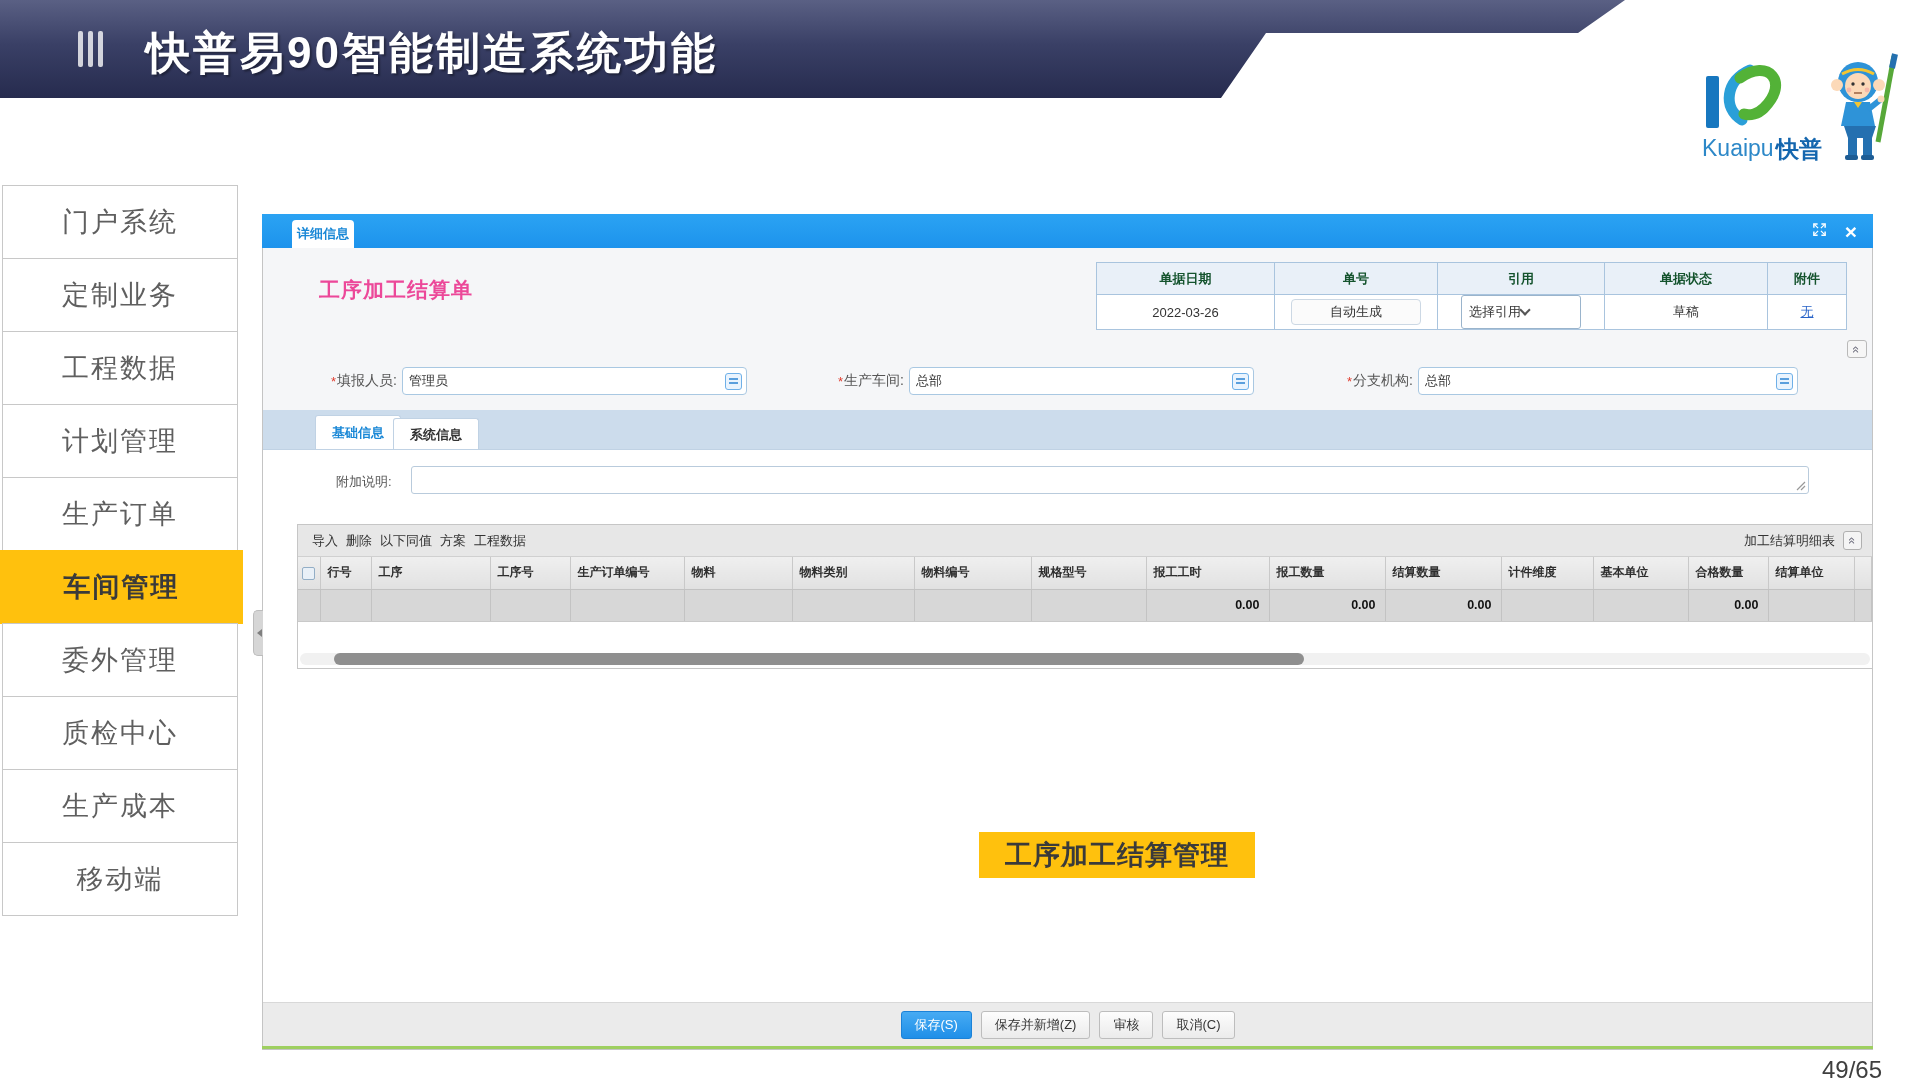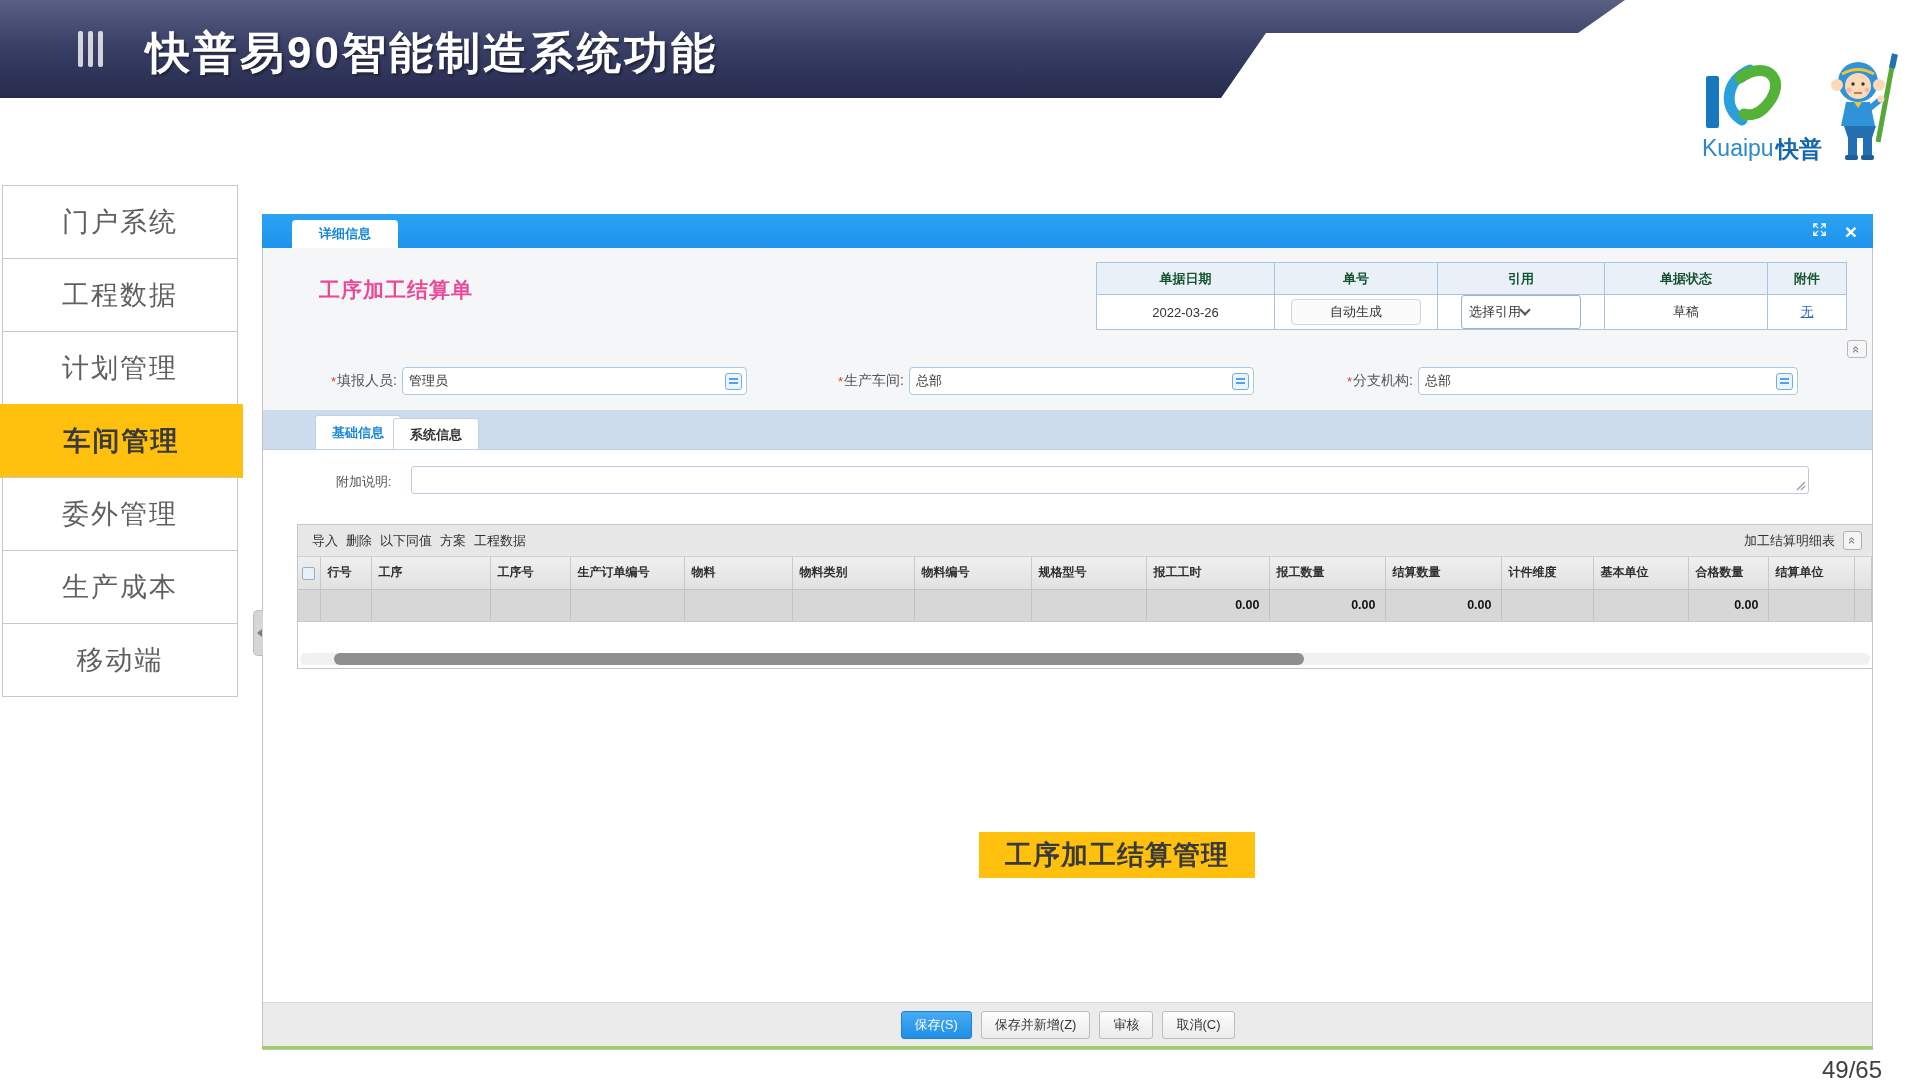--- a/index.html
+++ b/index.html
@@ -45,21 +45,21 @@
   
   .dialog {
     position:absolute; left:262px; top:214px; width:1611px; height:836px;
     background:#ffffff; border:1px solid #c4c4c4; border-top:none;
   }
   .titlebar {
     position:absolute; left:-1px; top:0; width:1611px; height:34px;
     background:linear-gradient(#2ba3f3,#1d93ec);
   }
   .win-tab {
-    position:absolute; left:30px; top:6px; height:28px; padding:0 27px;
+    position:absolute; left:30px; top:6px; height:28px; padding:0 5px;
     background:#fff; border-radius:4px 4px 0 0;
     font-size:13px; font-weight:bold; color:#1887d6; line-height:28px;
   }
   .titlebar-icons { position:absolute; right:16px; top:0; height:34px; display:flex; align-items:center; gap:18px; }
   .close-x { color:#fff; font-size:21px; font-weight:bold; line-height:1; cursor:pointer; }
 
   .dlg-top { position:absolute; left:0; top:34px; right:0; height:162px; background:#f5f6f8; }
 
   .form-title { position:absolute; left:56px; top:62px; font-size:21px; font-weight:bold; color:#ec4899; letter-spacing:1px; }
 
@@ -189,24 +189,27 @@
       <rect x="150" y="86" width="9" height="18" fill="#2470b0"></rect>
       <rect x="165" y="86" width="9" height="18" fill="#2470b0"></rect>
       <rect x="147" y="103" width="13" height="5" rx="2" fill="#1d5c94"></rect>
       <rect x="163" y="103" width="13" height="5" rx="2" fill="#1d5c94"></rect>
     </g>
   </svg>
 </div>
 
 <div class="sidebar">
   <div class="side-item">门户系统</div>
+  <div class="side-item">定制业务</div>
   <div class="side-item">工程数据</div>
   <div class="side-item">计划管理</div>
+  <div class="side-item">生产订单</div>
   <div class="side-item active">车间管理</div>
   <div class="side-item">委外管理</div>
+  <div class="side-item">质检中心</div>
   <div class="side-item">生产成本</div>
   <div class="side-item">移动端</div>
 </div>
 
 <div class="dialog">
   <div class="dlg-top"></div>
 
   <div class="titlebar">
     <div class="win-tab">详细信息</div>
     <div class="titlebar-icons">

